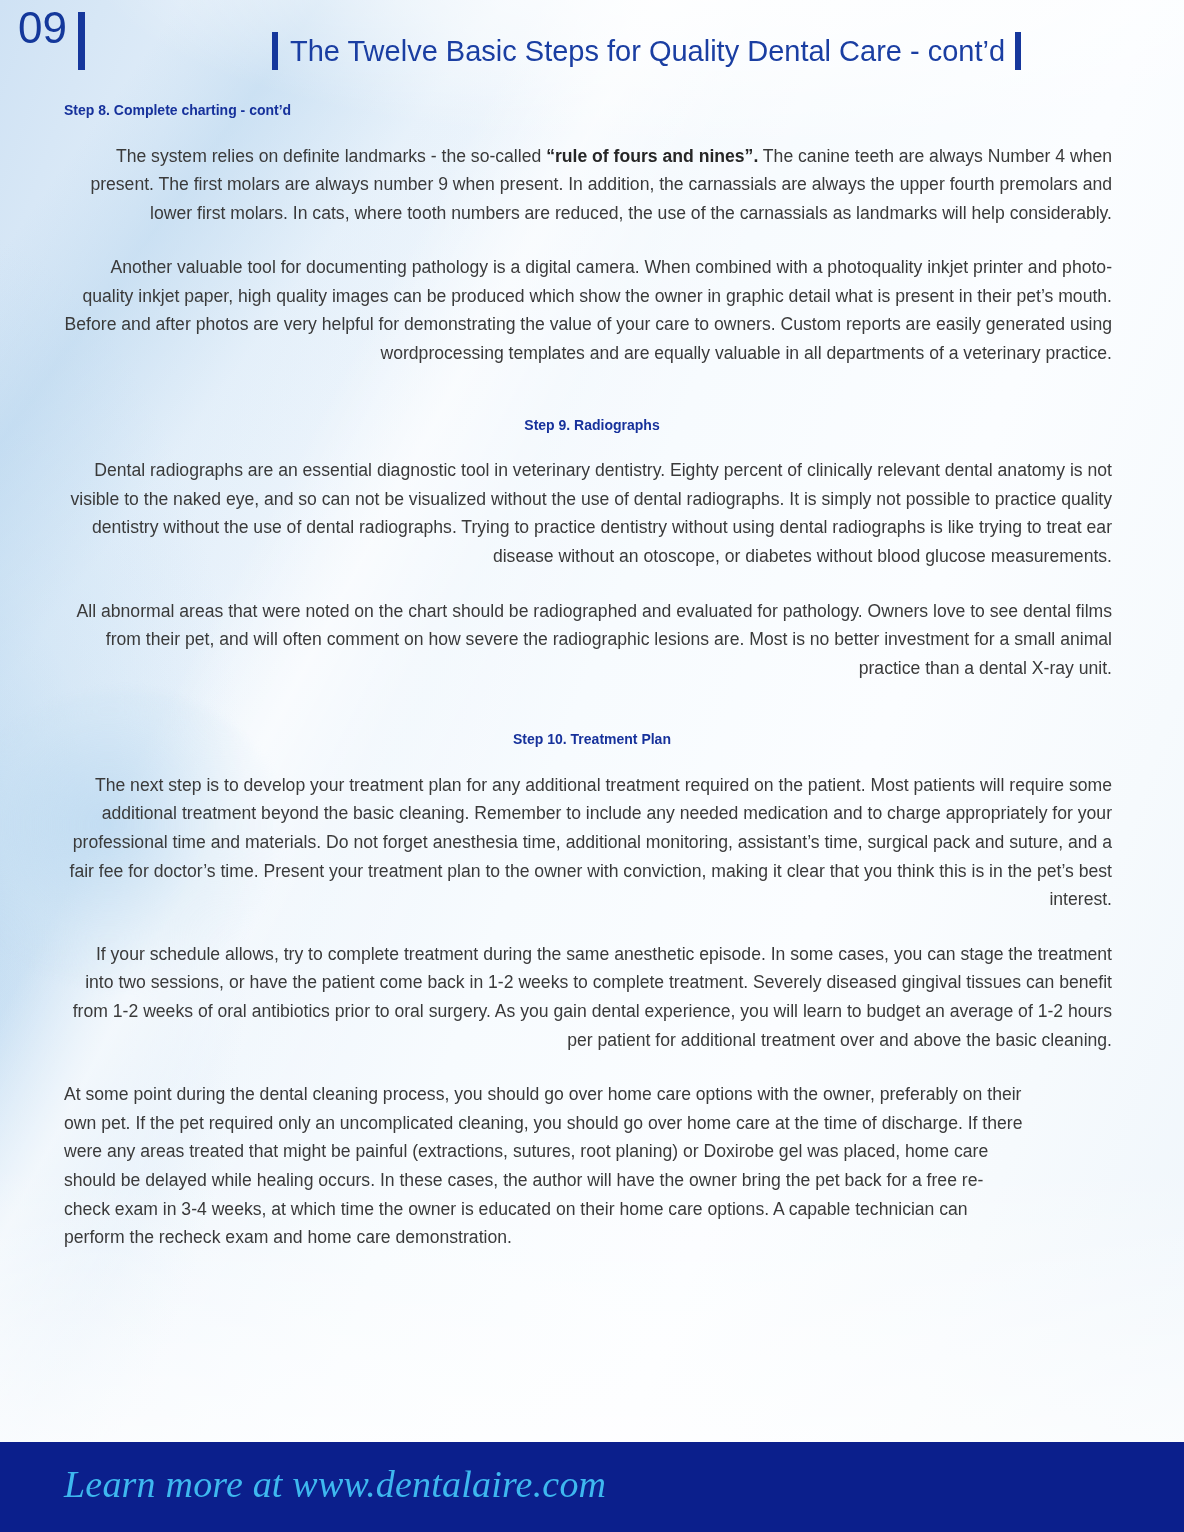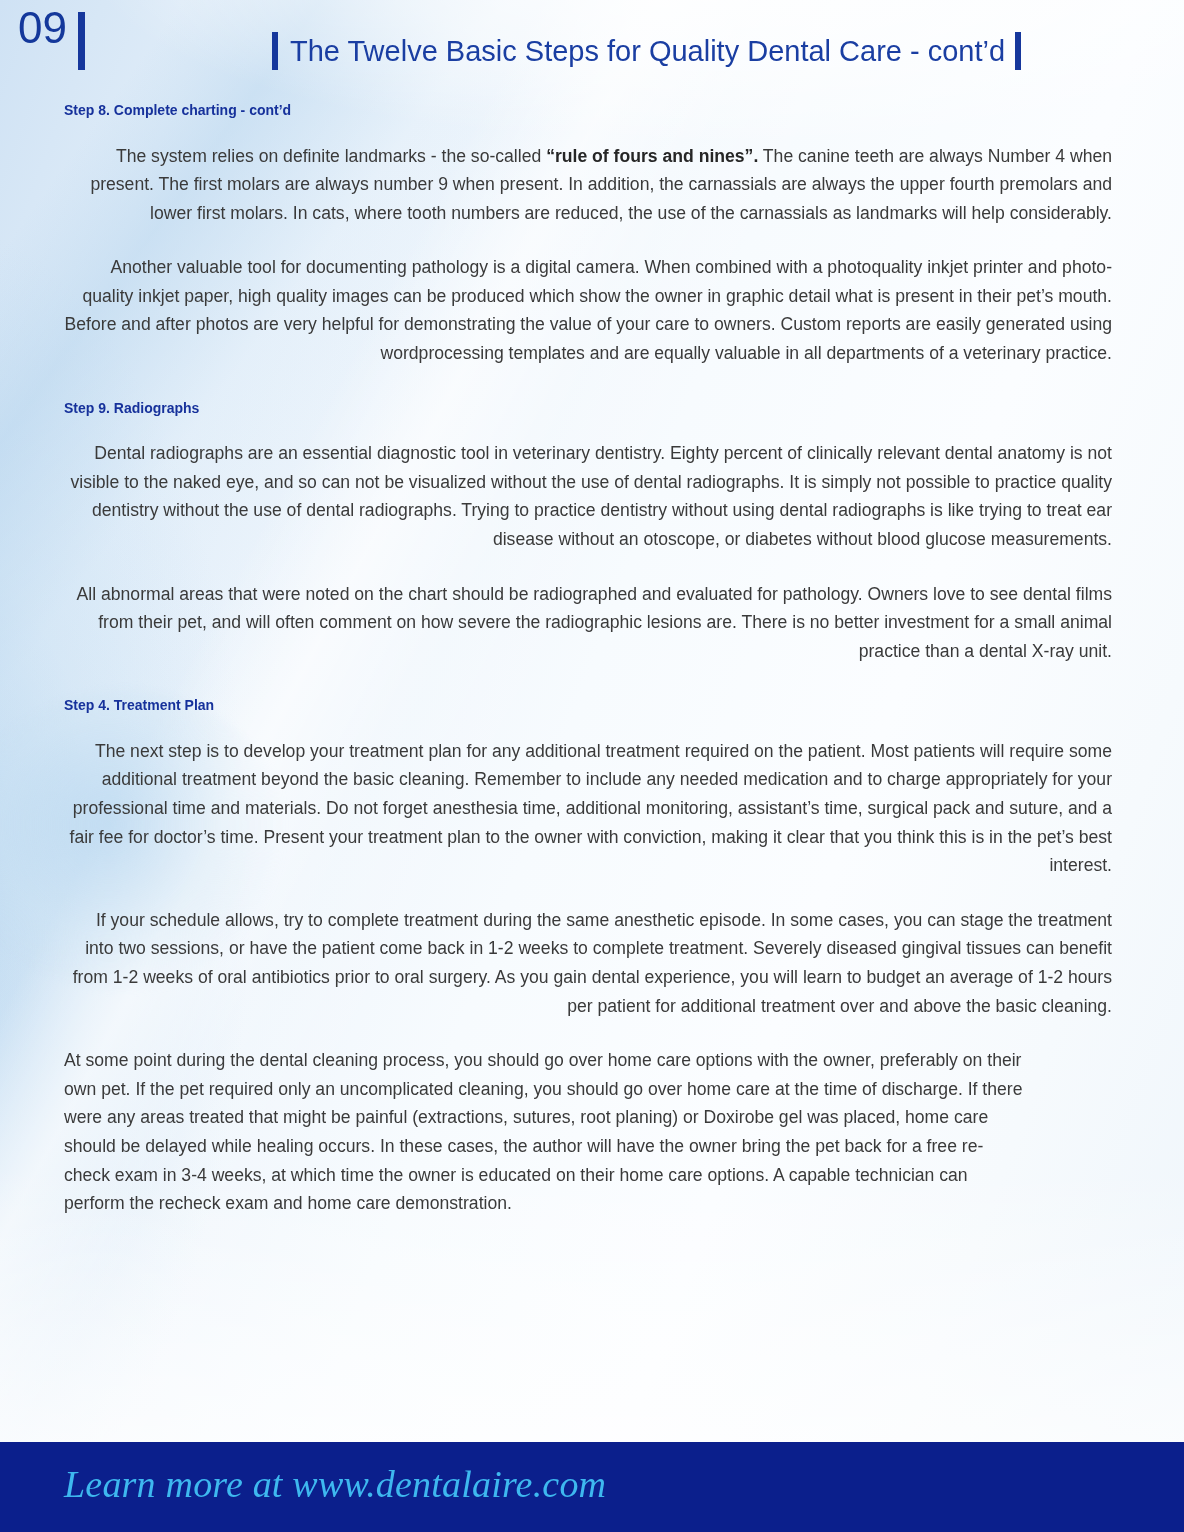--- a/index.html
+++ b/index.html
@@ -149,21 +149,22 @@
     width: 1056px;
   }
   .step-heading {
     color: #16319b;
     font-weight: bold;
     font-size: 14px;
     margin: 0 0 22px 0;
     line-height: 1.25;
   }
   .step-heading.spaced {
-    margin-top: 32px;
+    margin-top: 49px;
+    text-align: center;
   }
   .para {
     color: #3a3a3a;
     font-size: 17.6px;
     line-height: 28.6px;
     margin: 0 0 26px 0;
     text-align: left;
   }
   .para.tight {
     width: 1048px;
@@ -227,23 +228,23 @@
     <h2 class="step-heading">Step 8. Complete charting - cont’d</h2>
 
     <p class="para tight"><span>The system relies on definite landmarks - the so-called </span><b>“rule of fours and nines”.</b><span> The canine teeth are always Number 4 when present. The first molars are always number 9 when present. In addition, the carnassials are always the upper fourth premolars and lower first molars. In cats, where tooth numbers are reduced, the use of the carnassials as landmarks will help considerably.</span></p>
 
     <p class="para tight">Another valuable tool for documenting pathology is a digital camera. When combined with a photoquality inkjet printer and photo-quality inkjet paper, high quality images can be produced which show the owner in graphic detail what is present in their pet’s mouth. Before and after photos are very helpful for demonstrating the value of your care to owners. Custom reports are easily generated using wordprocessing templates and are equally valuable in all departments of a veterinary practice.</p>
 
     <h2 class="step-heading spaced">Step 9. Radiographs</h2>
 
     <p class="para tight">Dental radiographs are an essential diagnostic tool in veterinary dentistry. Eighty percent of clinically relevant dental anatomy is not visible to the naked eye, and so can not be visualized without the use of dental radiographs. It is simply not possible to practice quality dentistry without the use of dental radiographs. Trying to practice dentistry without using dental radiographs is like trying to treat ear disease without an otoscope, or diabetes without blood glucose measurements.</p>
 
-    <p class="para tight">All abnormal areas that were noted on the chart should be radiographed and evaluated for pathology. Owners love to see dental films from their pet, and will often comment on how severe the radiographic lesions are. There is no better investment for a small animal practice than a dental X-ray unit.</p>
-
-    <h2 class="step-heading spaced">Step 4. Treatment Plan</h2>
+    <p class="para tight">All abnormal areas that were noted on the chart should be radiographed and evaluated for pathology. Owners love to see dental films from their pet, and will often comment on how severe the radiographic lesions are. Most is no better investment for a small animal practice than a dental X-ray unit.</p>
+
+    <h2 class="step-heading spaced">Step 10. Treatment Plan</h2>
 
     <p class="para tight">The next step is to develop your treatment plan for any additional treatment required on the patient. Most patients will require some additional treatment beyond the basic cleaning. Remember to include any needed medication and to charge appropriately for your professional time and materials. Do not forget anesthesia time, additional monitoring, assistant’s time, surgical pack and suture, and a fair fee for doctor’s time. Present your treatment plan to the owner with conviction, making it clear that you think this is in the pet’s best interest.</p>
 
     <p class="para tight">If your schedule allows, try to complete treatment during the same anesthetic episode. In some cases, you can stage the treatment into two sessions, or have the patient come back in 1-2 weeks to complete treatment. Severely diseased gingival tissues can benefit from 1-2 weeks of oral antibiotics prior to oral surgery. As you gain dental experience, you will learn to budget an average of 1-2 hours per patient for additional treatment over and above the basic cleaning.</p>
 
 
     <p class="para narrow">At some point during the dental cleaning process, you should go over home care options with the owner, preferably on their own pet. If the pet required only an uncomplicated cleaning, you should go over home care at the time of discharge. If there were any areas treated that might be painful (extractions, sutures, root planing) or Doxirobe gel was placed, home care should be delayed while healing occurs. In these cases, the author will have the owner bring the pet back for a free re-check exam in 3-4 weeks, at which time the owner is educated on their home care options. A capable technician can perform the recheck exam and home care demonstration.</p>
 
 
   </div>

